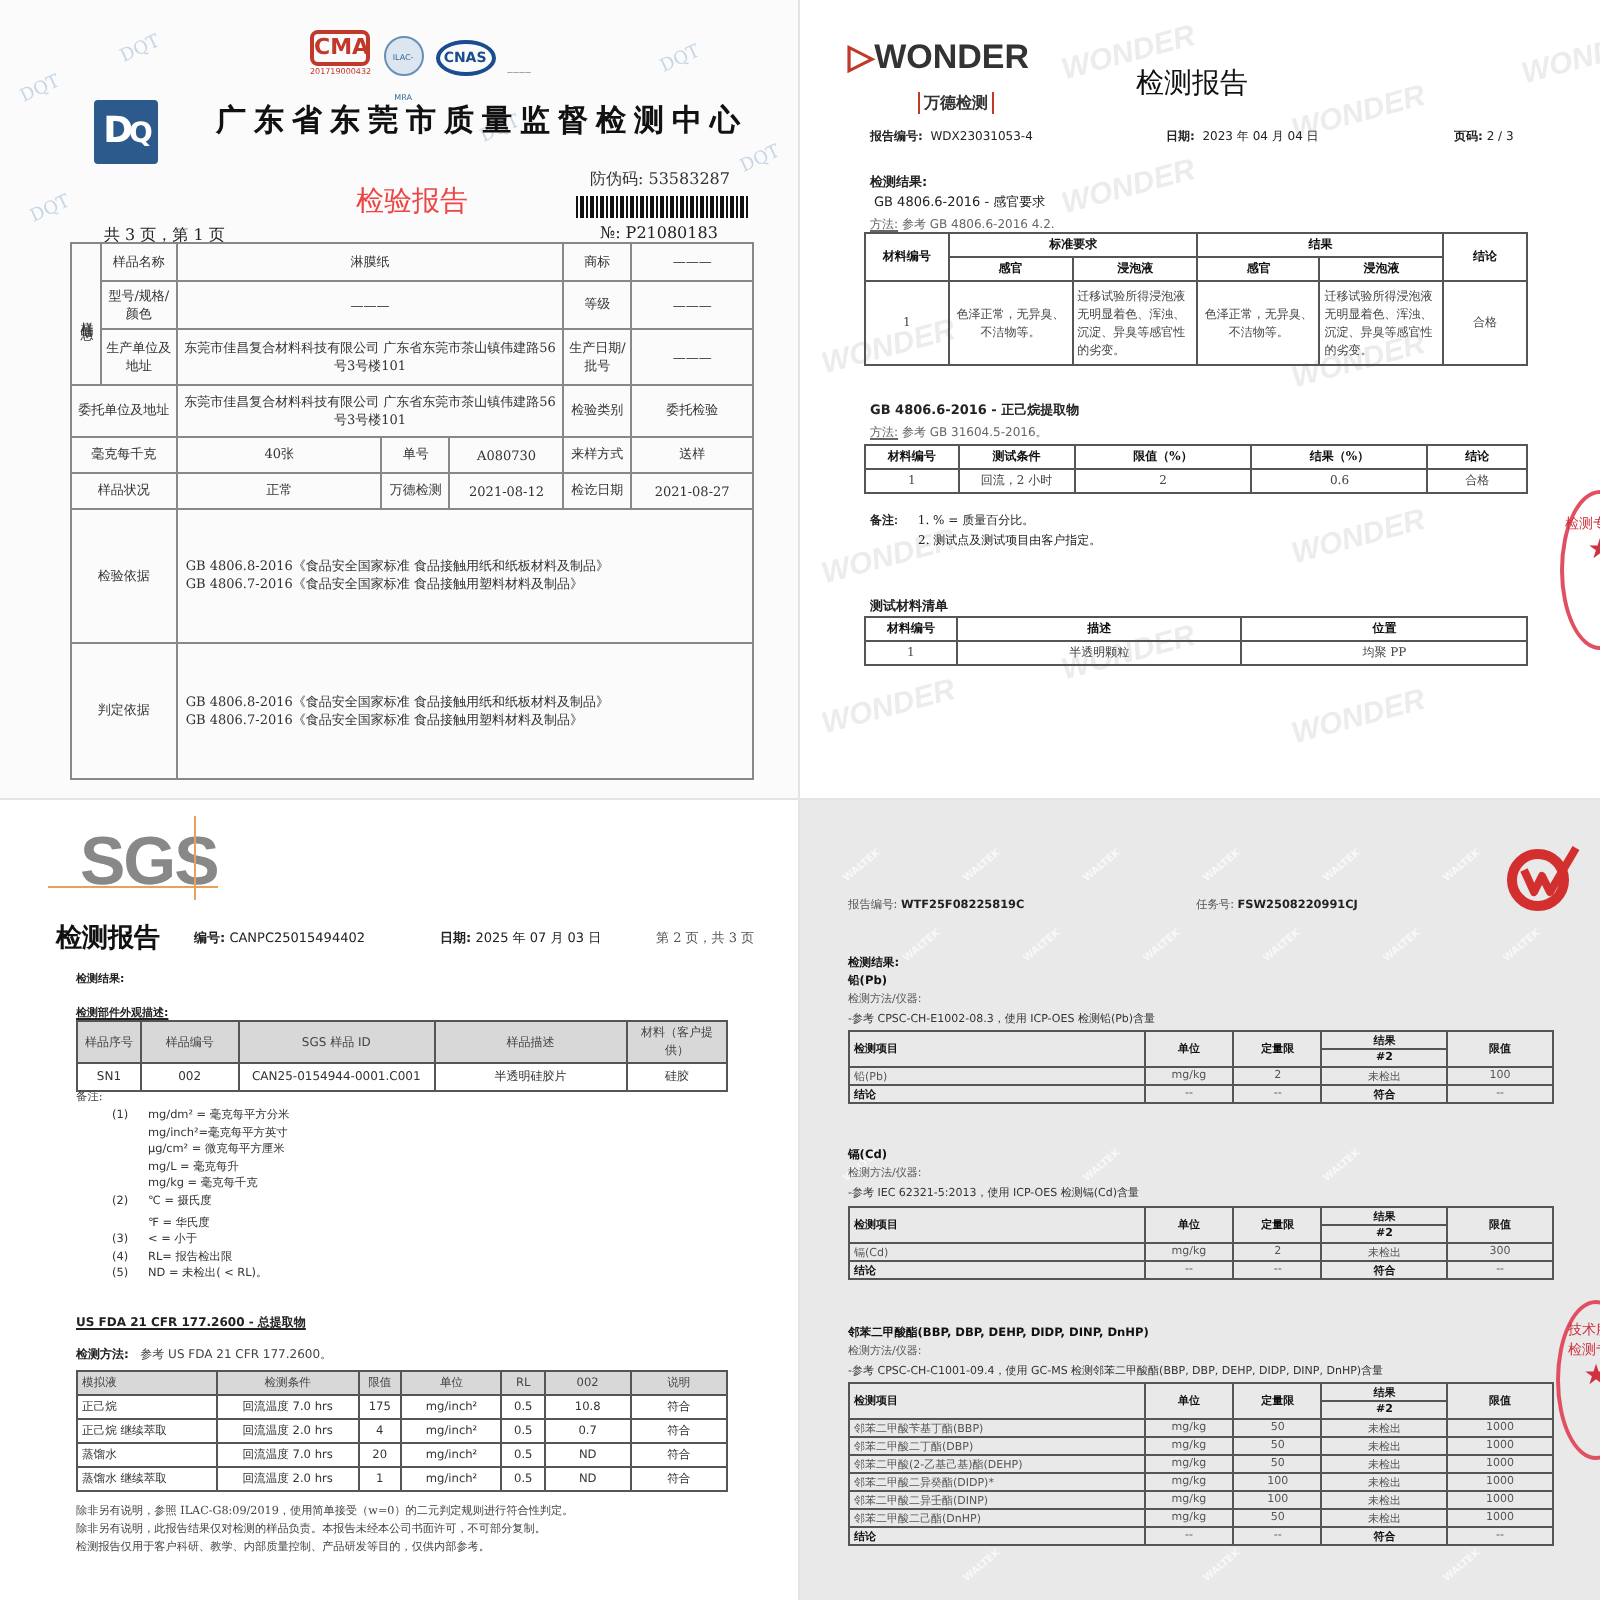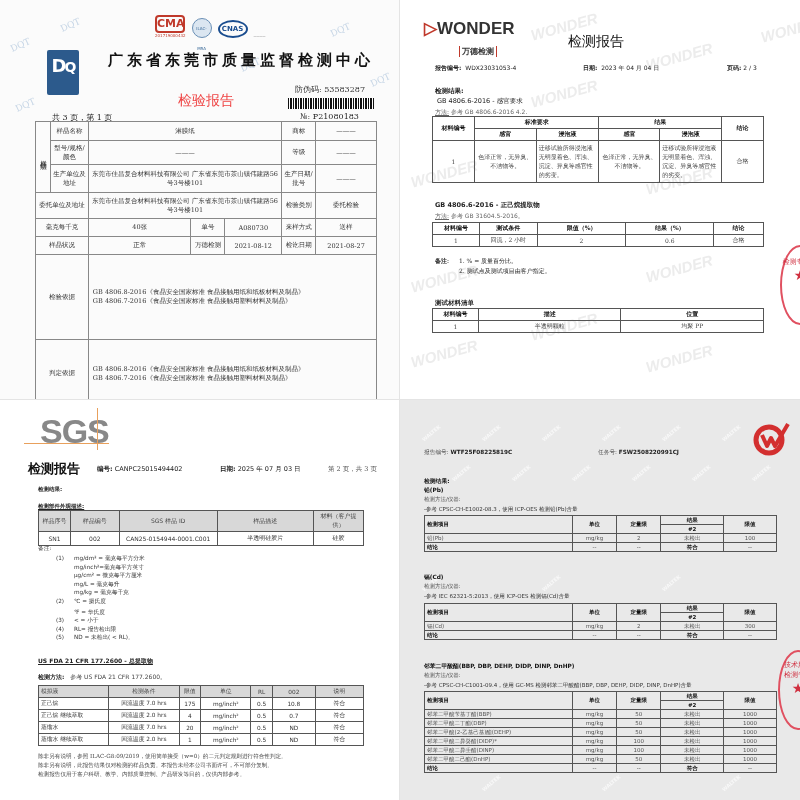--- a/index.html
+++ b/index.html
@@ -16,21 +16,21 @@
   td, th { font-weight: normal; }
 
   
   .q1 .wm { position: absolute; color: #c7d6e6; font-size: 9px; transform: rotate(-25deg); font-family: "DejaVu Serif", serif; }
   .q1 .cert-logos { left: 155px; top: 15px; display: flex; gap: 6px; align-items: flex-end; }
   .cma { width: 30px; height: 18px; border: 2px solid #c0392b; color: #c0392b; font-size: 11px; font-weight: bold; text-align: center; line-height: 14px; border-radius: 4px; }
   .cma-sub { font-size: 4px; color: #c0392b; text-align: center; }
   .ilac { width: 20px; height: 20px; border-radius: 50%; border: 1px solid #6a8fb5; background: #dbe6f1; font-size: 4px; color: #3a6a99; text-align: center; line-height: 20px; }
   .cnas { width: 30px; height: 18px; border-radius: 50%; border: 2px solid #1a4d8f; color: #1a4d8f; font-size: 7px; font-weight: bold; text-align: center; line-height: 14px; }
   .cnas-text { font-size: 3px; color: #333; width: 14px; line-height: 4px; }
-  .dqt-logo { left: 47px; top: 50px; width: 32px; height: 45px; background: #2c5a8c; border-radius: 2px; color: #fff; font-size: 18px; font-weight: bold; text-align: center; line-height: 32px; letter-spacing: -2px; }
+  .dqt-logo { left: 47px; top: 50px; width: 32px; height: 32px; background: #2c5a8c; border-radius: 2px; color: #fff; font-size: 18px; font-weight: bold; text-align: center; line-height: 32px; letter-spacing: -2px; }
   .q1 .center-cn { left: 108px; top: 51px; font-size: 15px; font-weight: bold; letter-spacing: 4px; color: #111; }
   .q1 .center-en { left: 108px; top: 68px; font-size: 8.5px; font-weight: bold; color: #111; }
   .q1 .anti { left: 295px; top: 84px; font-size: 8px; color: #333; }
   .q1 .title { left: 178px; top: 92px; font-size: 14px; color: #ef4444; }
   .q1 .barcode { left: 288px; top: 98px; width: 86px; height: 11px; background: repeating-linear-gradient(90deg,#111 0 1px,#fff 1px 2px,#111 2px 4px,#fff 4px 5px); }
   .q1 .pages { left: 52px; top: 112px; font-size: 8px; }
   .q1 .no { left: 300px; top: 112px; font-size: 8px; }
   .dqt-table { position: absolute; left: 35px; top: 121px; width: 342px; border: 1px solid #555; font-size: 6.5px; }
   .dqt-table td { border: 1px solid #888; text-align: center; vertical-align: middle; color: #333; padding: 1px 2px; }
   .dqt-table .lbl { color: #333; }
@@ -151,21 +151,21 @@
       <td>送样</td>
     </tr>
     <tr style="height:18px">
       <td colspan="2" class="lbl">样品状况</td>
       <td>正常</td>
       <td class="lbl">万德检测</td>
       <td>2021-08-12</td>
       <td class="lbl">检讫日期</td>
       <td>2021-08-27</td>
     </tr>
-    <tr style="height:85px">
+    <tr style="height:67px">
       <td colspan="2" class="lbl">检验依据</td>
       <td colspan="5" class="left">
         <div>GB 4806.8-2016《食品安全国家标准 食品接触用纸和纸板材料及制品》</div>
         <div>GB 4806.7-2016《食品安全国家标准 食品接触用塑料材料及制品》</div>
       </td>
     </tr>
     <tr style="height:68px">
       <td colspan="2" class="lbl">判定依据</td>
       <td colspan="5" class="left">
         <div>GB 4806.8-2016《食品安全国家标准 食品接触用纸和纸板材料及制品》</div>

